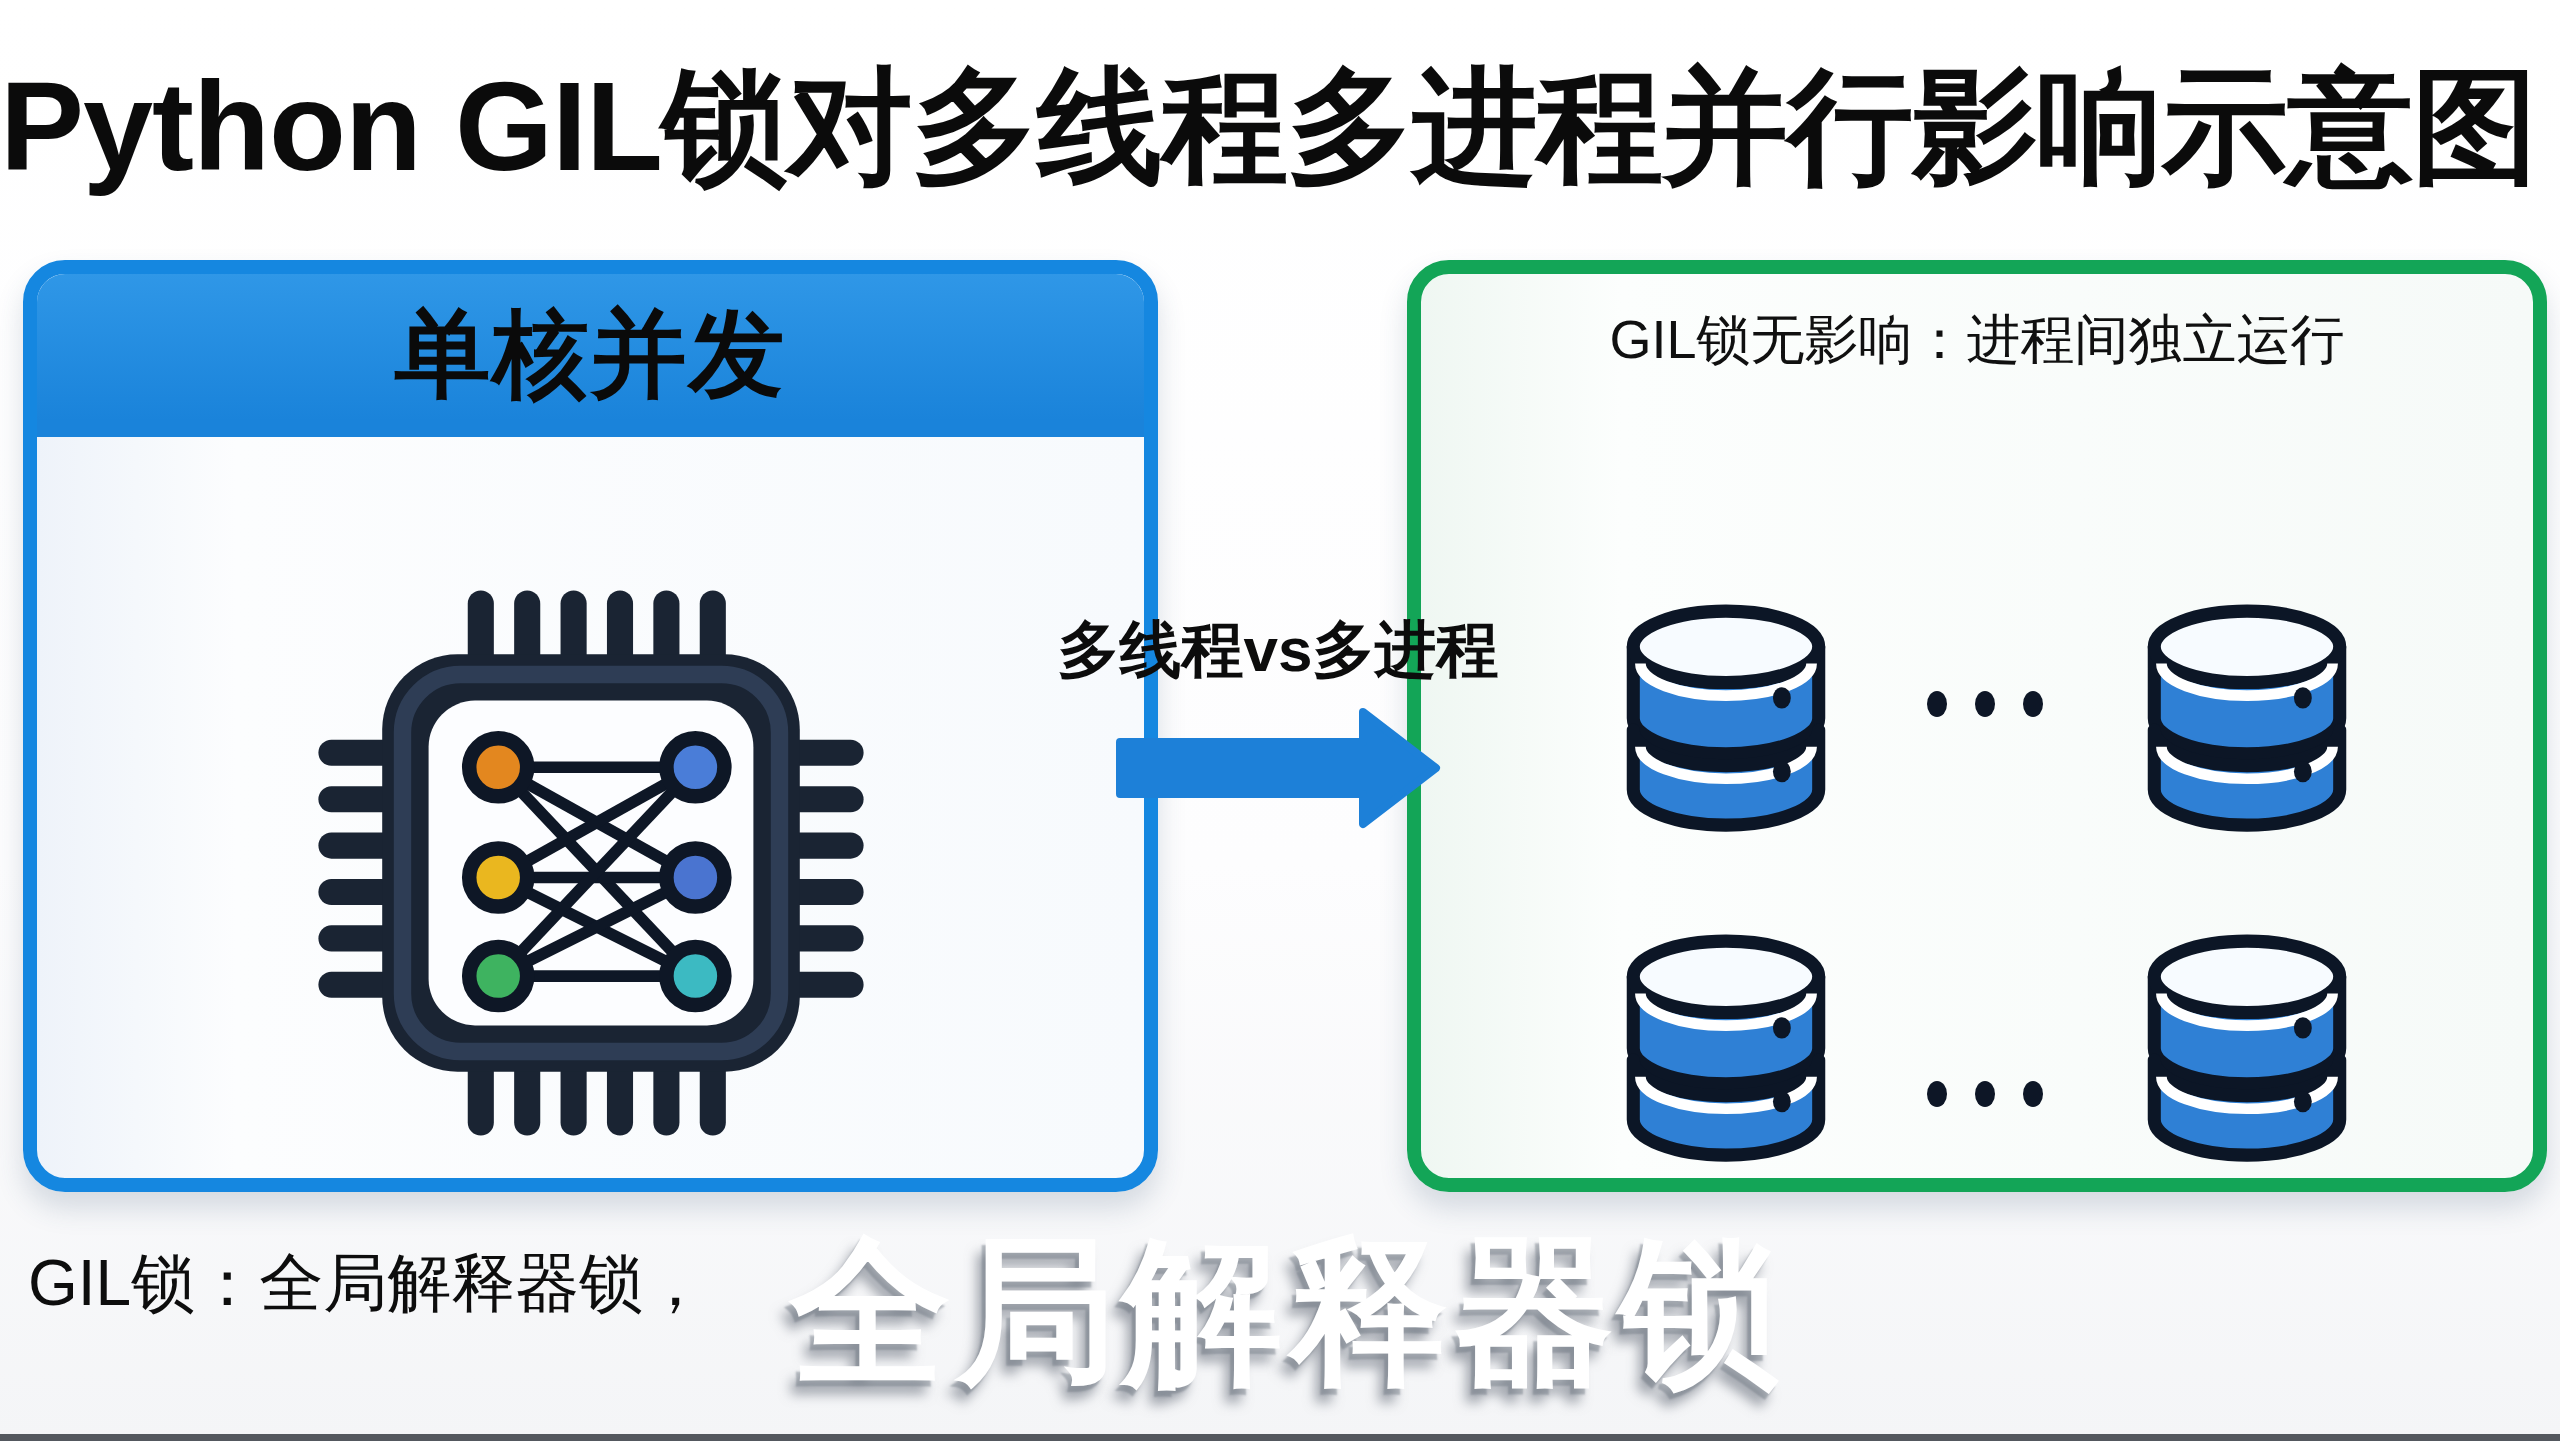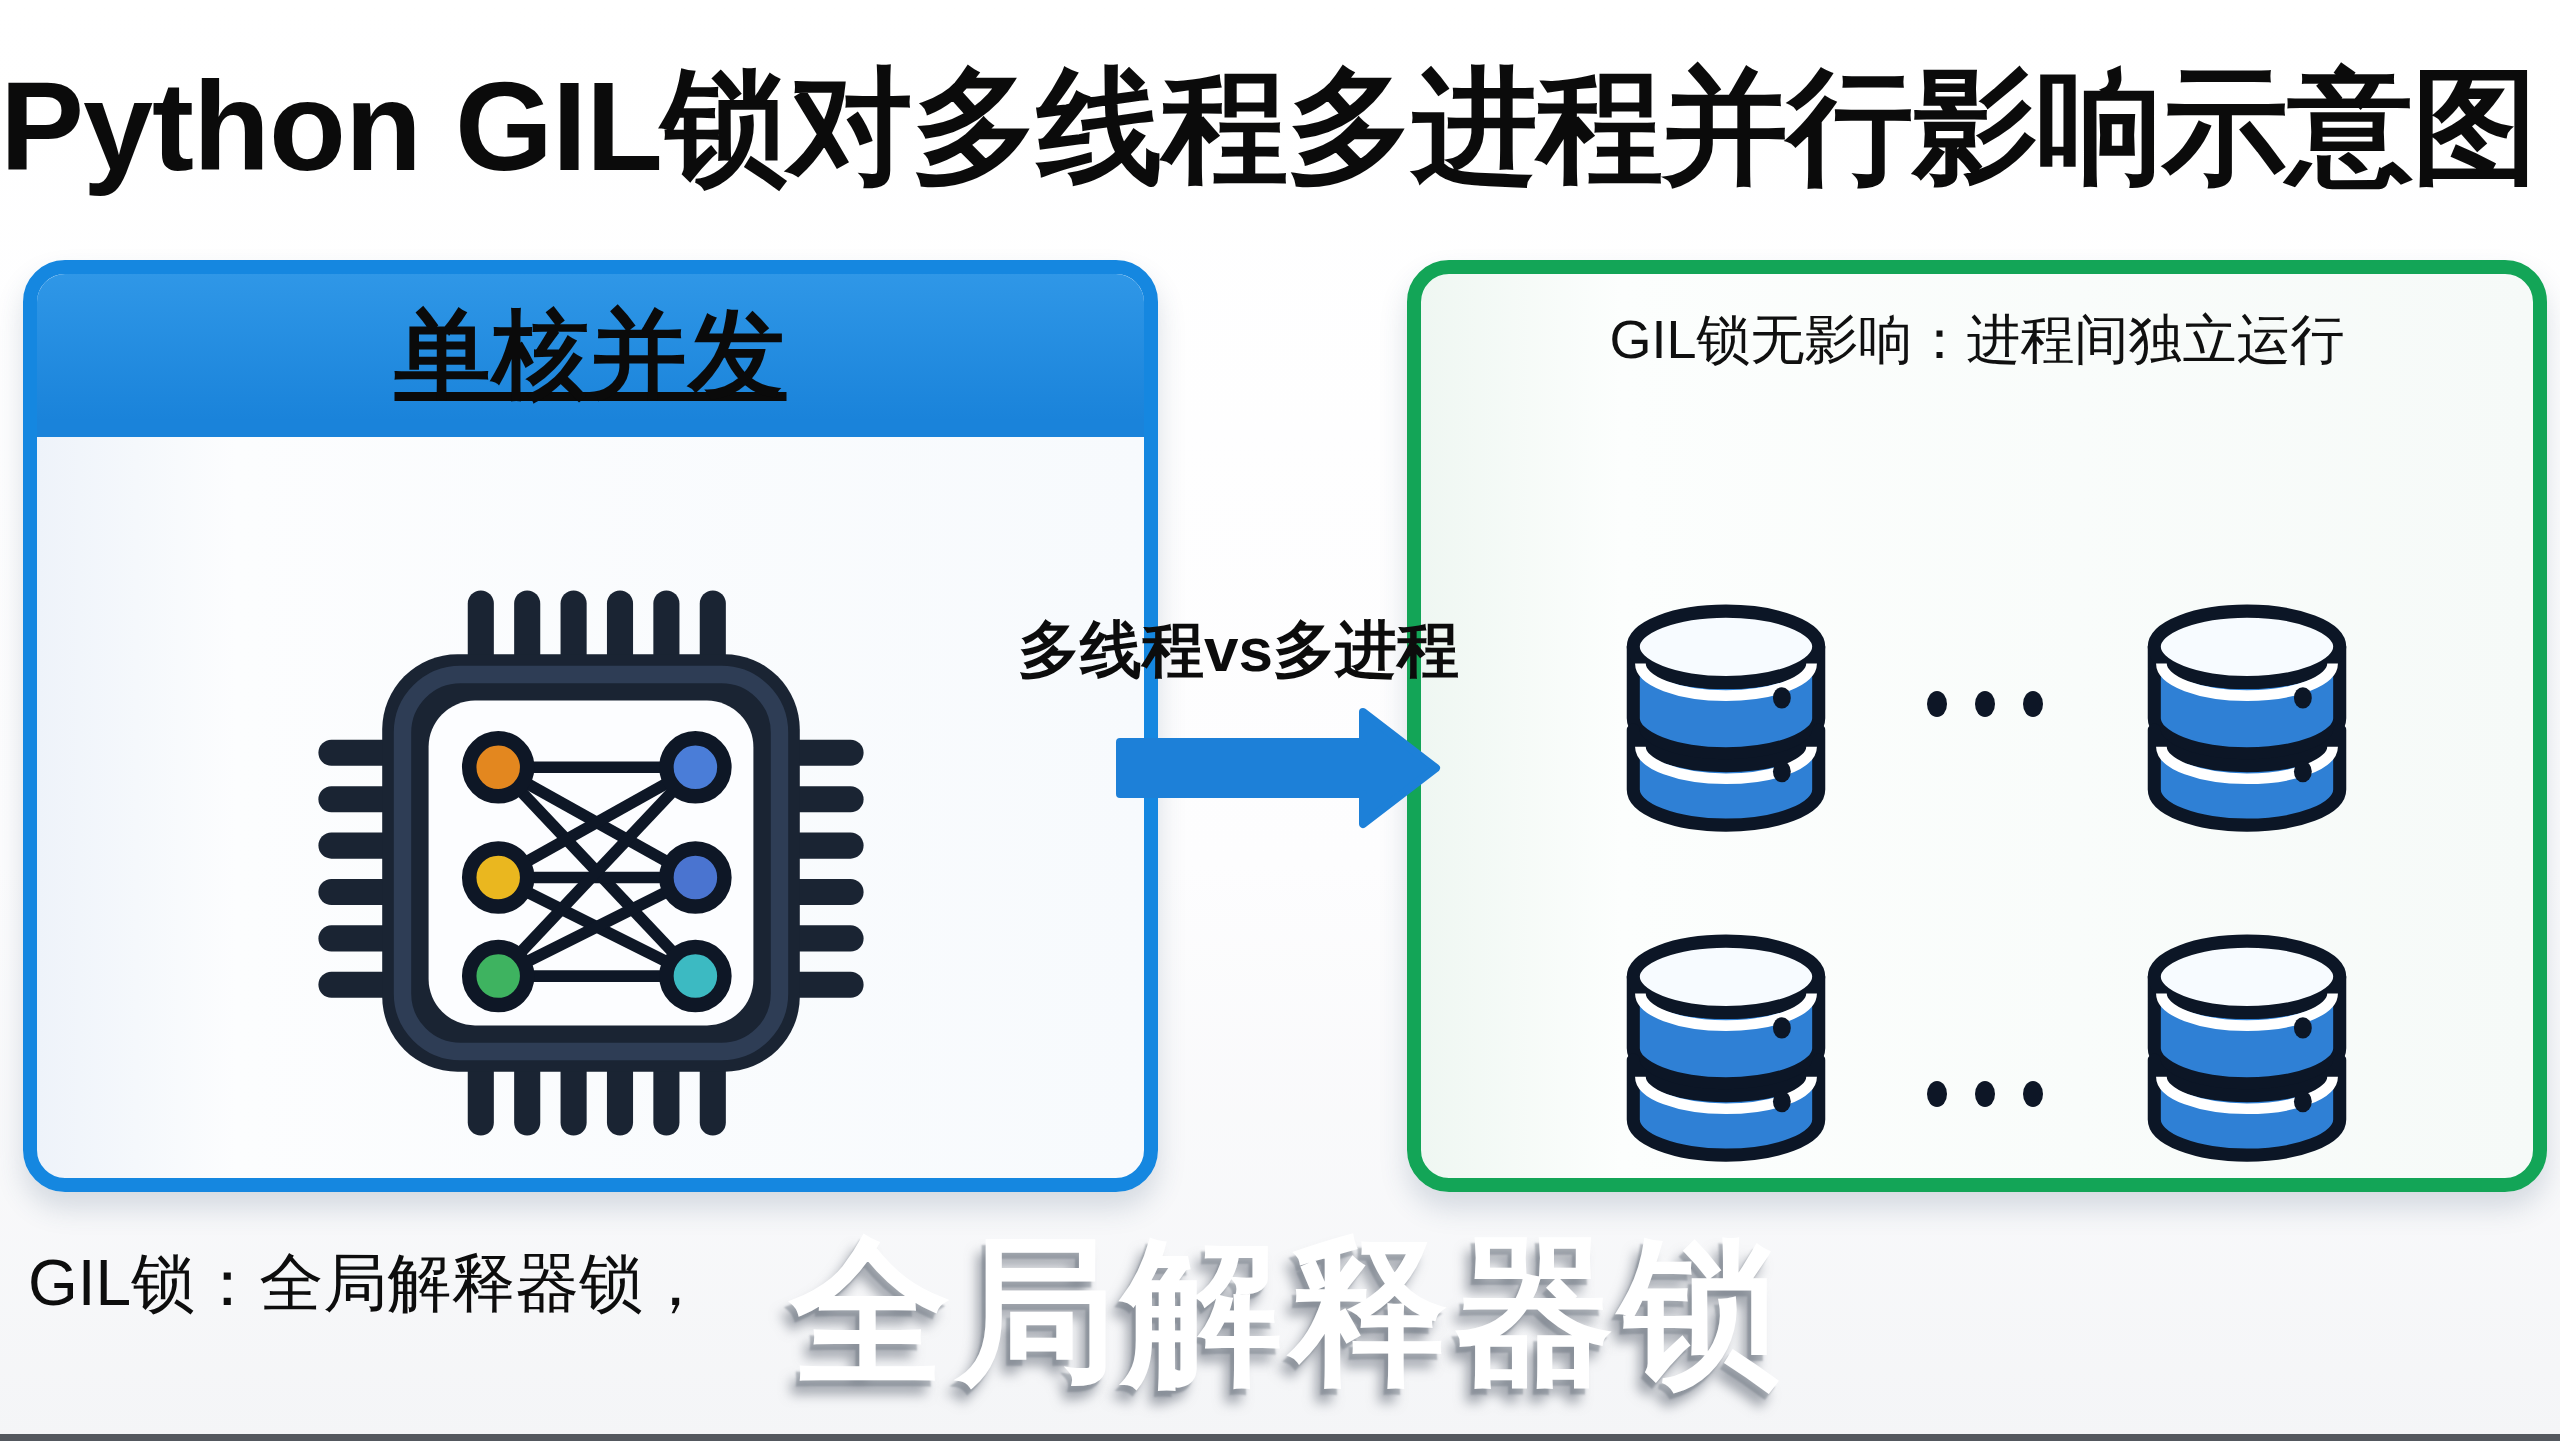--- a/index.html
+++ b/index.html
@@ -22,37 +22,37 @@
     background:linear-gradient(90deg,#eef3fa 0%,#fcfdfe 18%,#f7fafd 100%);
   }
   .panel.right{
     left:1407px;width:1140px;border:14px solid #13a557;
     background:linear-gradient(90deg,#eff7f2 0%,#fcfefd 18%,#f6faf8 100%);
   }
   .panel-header{
     height:163px;border-radius:28px 28px 0 0;display:flex;align-items:center;justify-content:center;
     font-size:96px;font-weight:800;color:#0a0a0a;letter-spacing:2px;
   }
-  .panel-header.blue{background:linear-gradient(180deg,#2f97e7 0%,#1a83da 90%);text-decoration:underline;}
+  .panel-header.blue{background:linear-gradient(180deg,#2f97e7 0%,#1a83da 90%);}
   .panel-header.green{background:linear-gradient(180deg,#1fb069 0%,#109a51 90%);}
   .panel-desc{
     margin-top:30px;text-align:center;font-size:54px;font-weight:500;color:#101010;white-space:nowrap;
   }
   .chip-svg{position:absolute;top:296px;left:50%;transform:translateX(-50%);width:580px;height:586px;}
   .db-svg{position:absolute;width:238px;height:252px;}
   .db1{left:186px;top:311px;} .db2{left:707px;top:311px;}
   .db3{left:186px;top:641px;} .db4{left:707px;top:641px;}
   .dots{
     position:absolute;left:489px;width:150px;height:32px;
     display:flex;align-items:center;justify-content:center;gap:28px;
   }
   .dots.row1{top:414px;} .dots.row2{top:804px;}
   .dot{width:20px;height:26px;border-radius:50%;background:#0d1626;}
   .mid-label{
-    position:absolute;left:1018px;top:608px;width:520px;text-align:left;
+    position:absolute;left:1018px;top:608px;width:520px;text-align:center;
     font-size:62px;font-weight:800;color:#0c0c0c;white-space:nowrap;z-index:5;
   }
   .arrow-svg{position:absolute;left:1116px;top:706px;width:326px;height:124px;z-index:4;}
   .footer-note{
     position:absolute;left:28px;top:1240px;font-size:64px;font-weight:500;color:#0d0d0d;white-space:nowrap;
   }
   .watermark{
     position:absolute;left:790px;top:1206px;font-size:160px;font-weight:800;color:#ffffff;
     letter-spacing:6px;white-space:nowrap;z-index:6;
     text-shadow:-4px 6px 2px rgba(105,112,124,0.45),-9px 14px 12px rgba(95,102,114,0.55);

